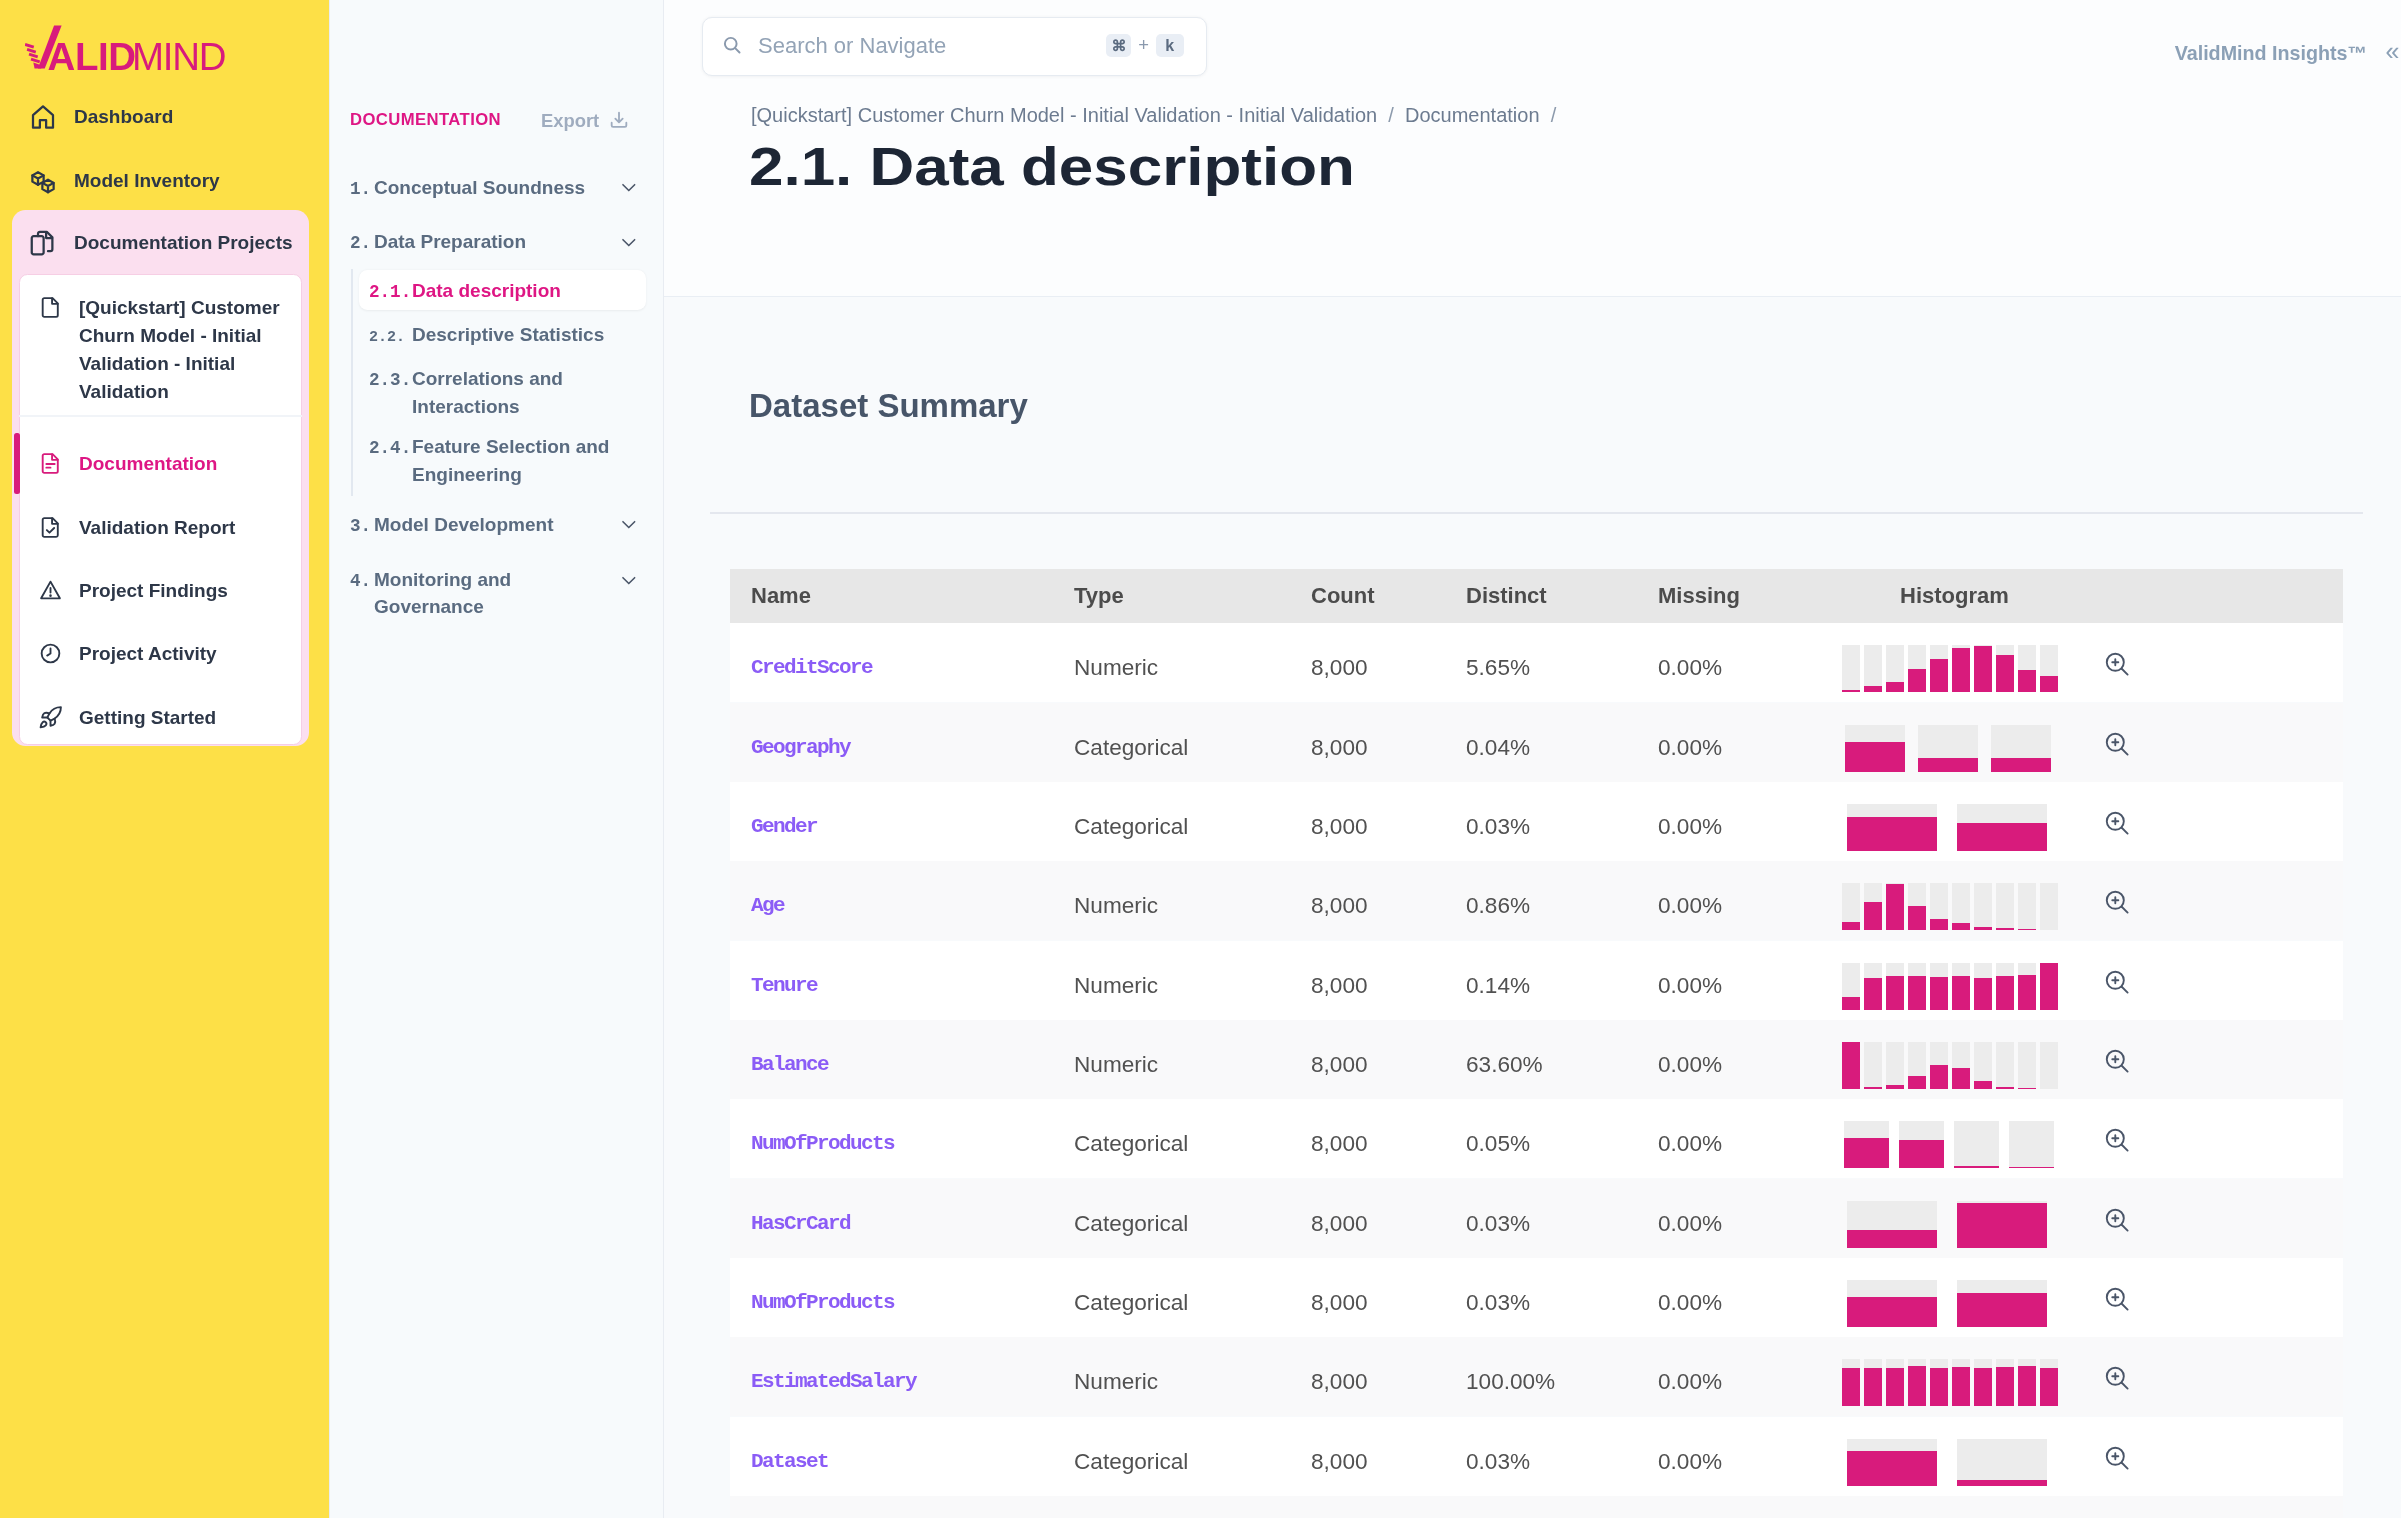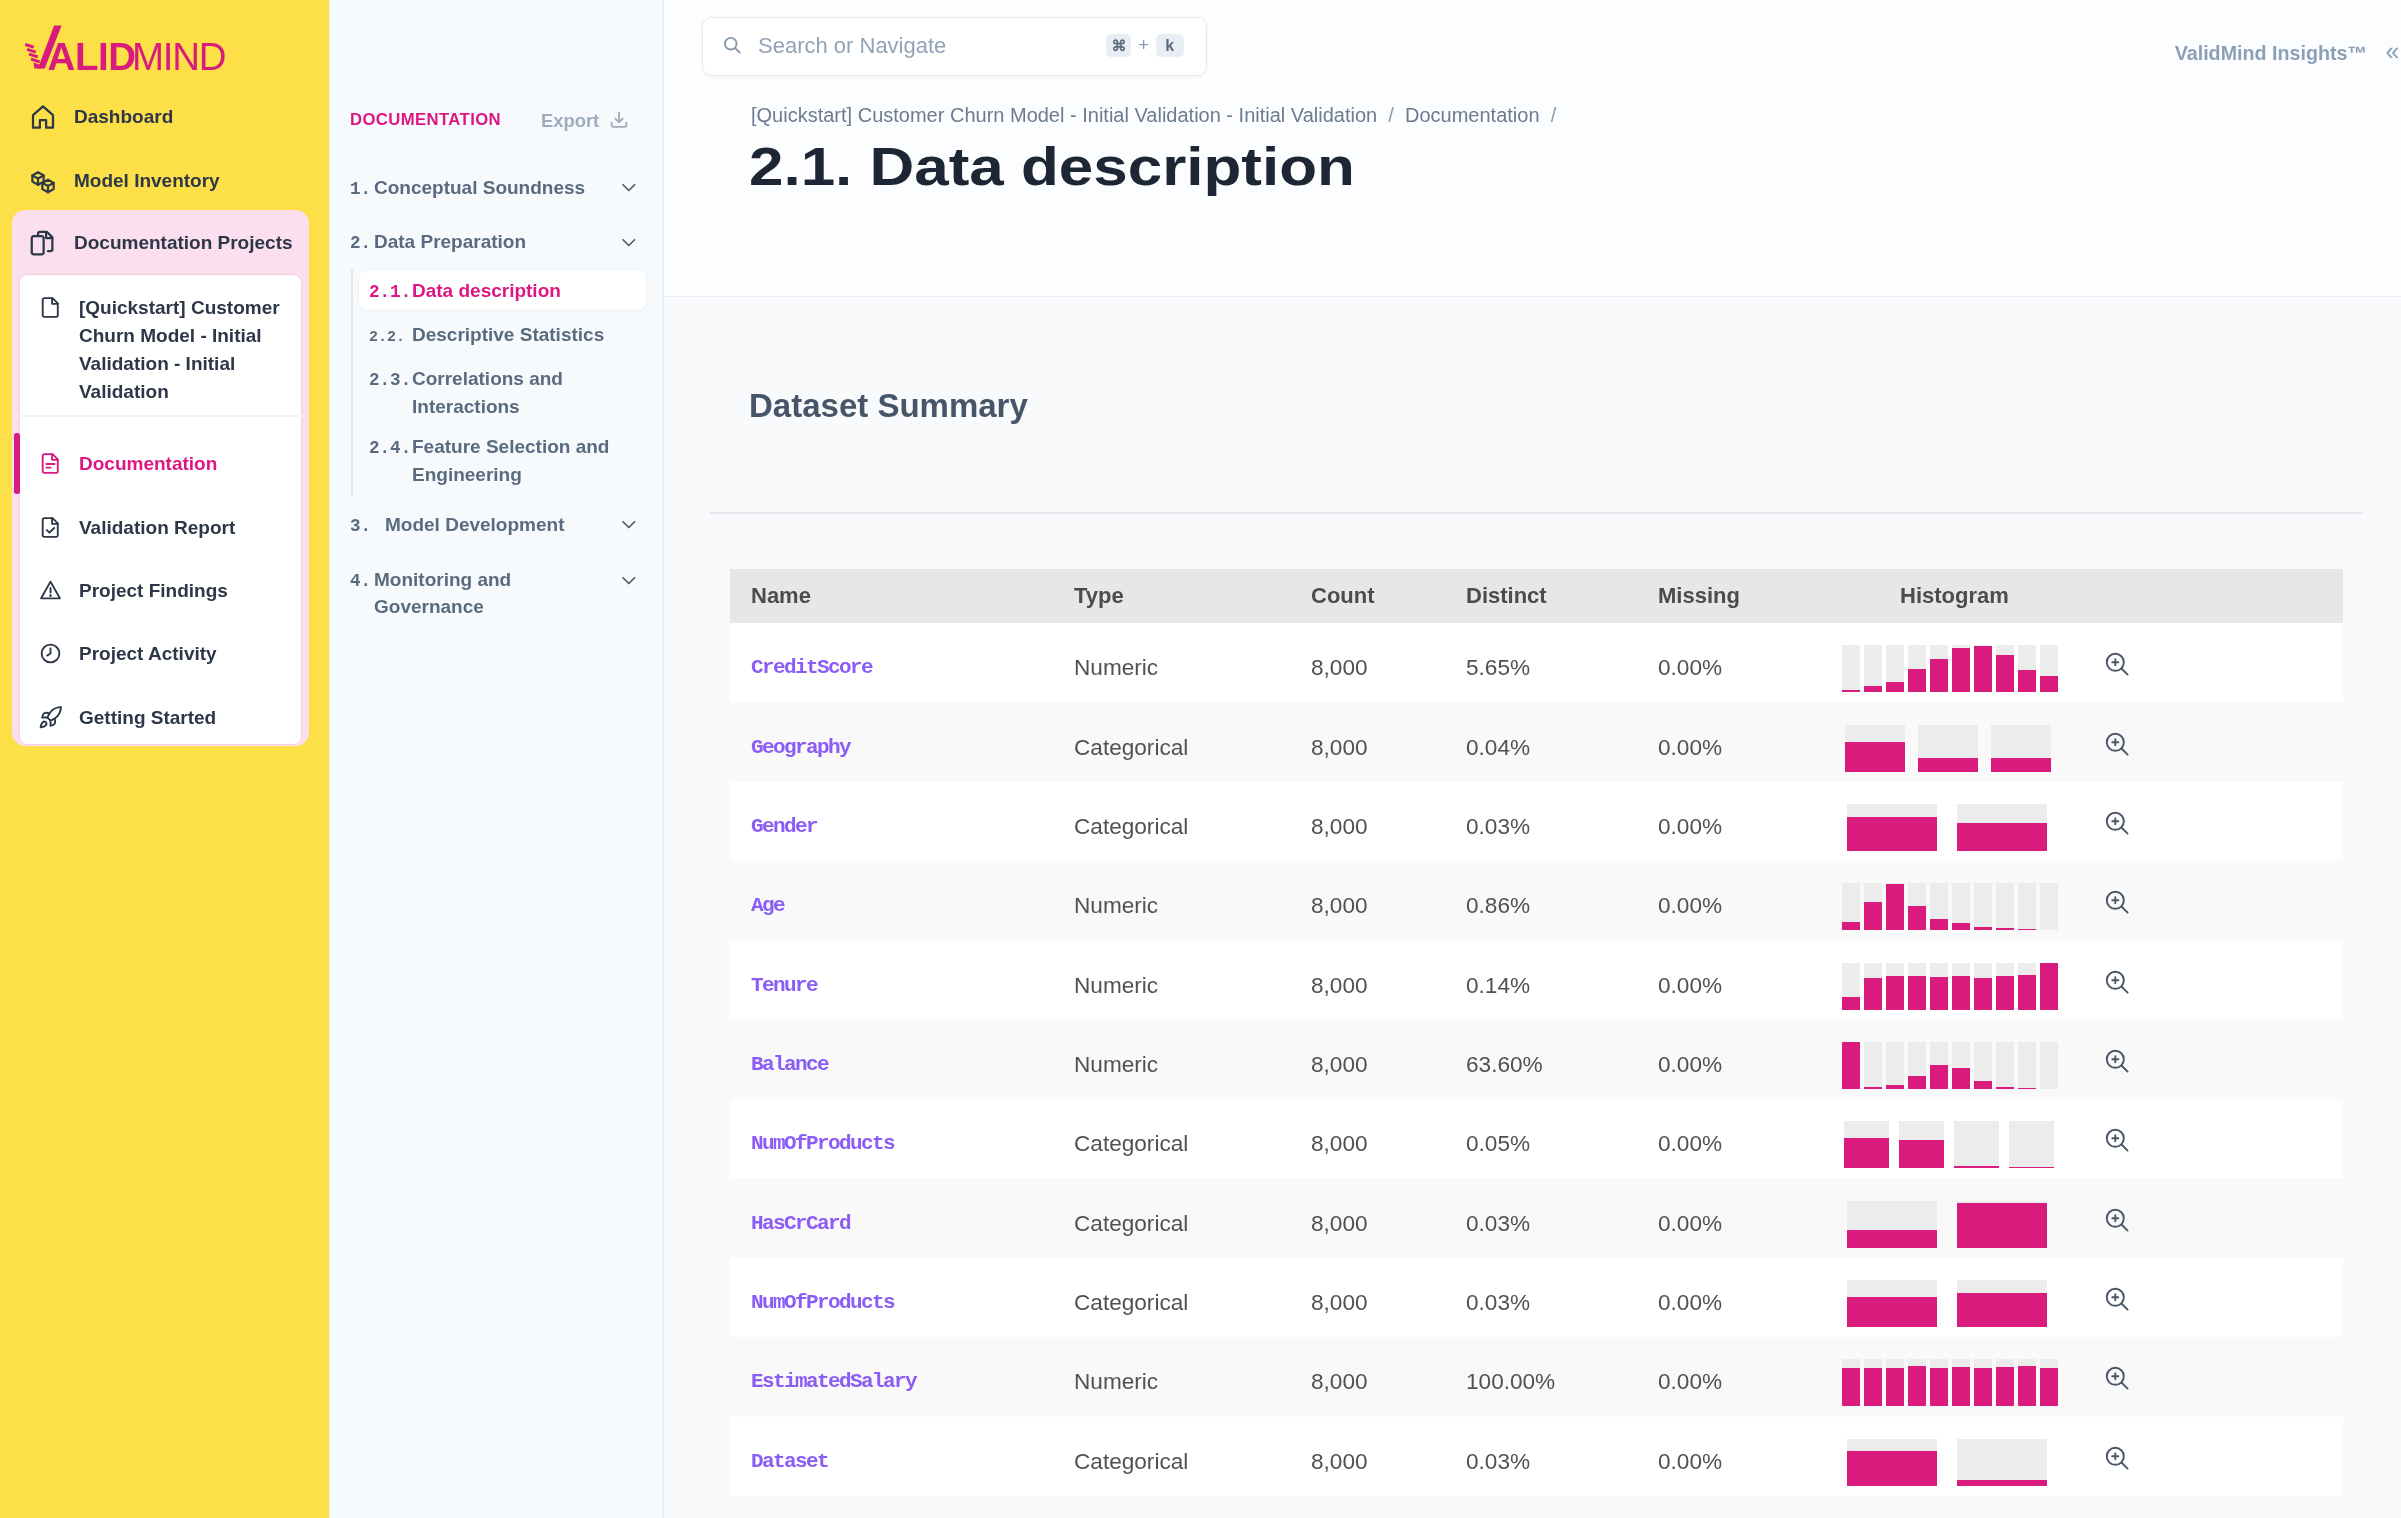--- a/index.html
+++ b/index.html
@@ -137,21 +137,21 @@
     <div id="pill"></div>
     <div class="s2" style="left:39px;top:277px;line-height:28px;color:#DE1684;"><span class="mn" style="font-size:17.6px;">2.1.</span></div>
     <div class="s2" style="left:82px;top:277px;line-height:28px;color:#DE1684;">Data description</div>
     <div class="s2" style="left:39px;top:321px;line-height:28px;"><span class="mn" style="font-size:15px;">2.2.</span></div>
     <div class="s2" style="left:82px;top:321px;line-height:28px;">Descriptive Statistics</div>
     <div class="s2" style="left:39px;top:365px;line-height:28px;"><span class="mn" style="font-size:17.6px;">2.3.</span></div>
     <div class="s2" style="left:82px;top:365px;line-height:28px;width:184px;">Correlations and Interactions</div>
     <div class="s2" style="left:39px;top:433px;line-height:28px;"><span class="mn" style="font-size:17.6px;">2.4.</span></div>
     <div class="s2" style="left:82px;top:433px;line-height:28px;width:201px;">Feature Selection and Engineering</div>
     <div class="s2" style="left:20px;top:511px;line-height:28px;"><span class="mn" style="font-size:17.6px;">3.</span></div>
-    <div class="s2" style="left:44px;top:511px;line-height:28px;margin-left:11px;">Model Development</div>
+    <div class="s2" style="left:44px;top:511px;line-height:28px;">Model Development</div>
     <div class="chev" style="top:515px;"><svg class="" style="" viewBox="0 0 21 22" width="17.6" height="18.4" fill="none">
         <path d="M3.5 8 L10.5 15 L17.5 8" stroke="#4A5568" stroke-width="1.9" stroke-linecap="round" stroke-linejoin="round"></path>
       </svg></div>
     <div class="s2" style="left:20px;top:566px;line-height:27px;"><span class="mn" style="font-size:17.6px;">4.</span></div>
     <div class="s2" style="left:44px;top:566px;line-height:27px;width:151px;">Monitoring and Governance</div>
     <div class="chev" style="top:571px;"><svg class="" style="" viewBox="0 0 21 22" width="17.6" height="18.4" fill="none">
         <path d="M3.5 8 L10.5 15 L17.5 8" stroke="#4A5568" stroke-width="1.9" stroke-linecap="round" stroke-linejoin="round"></path>
       </svg></div>
   </div>
 <div id="main">

